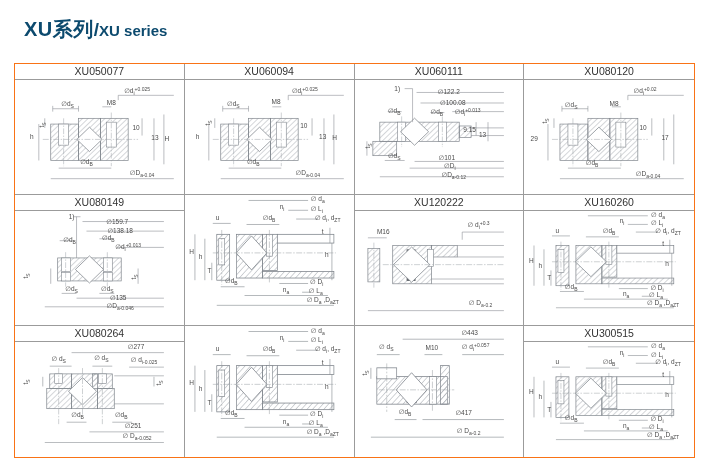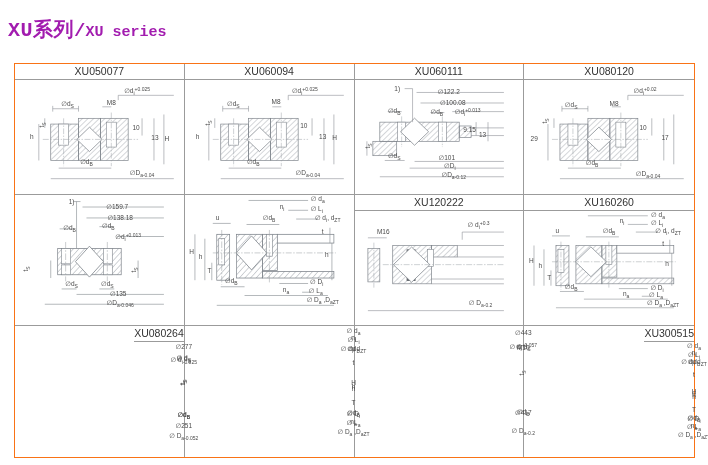--- a/index.html
+++ b/index.html
@@ -1,24 +1,24 @@
 <!DOCTYPE html>
 <html><head>
 <meta charset="utf-8">
 <style>
   html,body{margin:0;padding:0;background:#fff;}
   body{width:708px;height:465px;position:relative;font-family:"Liberation Sans",sans-serif;overflow:hidden;}
-  .title{position:absolute;left:8px;top:16px;color:#a21caf;white-space:nowrap;font-family:Liberation Mono, monospace;}
+  .title{position:absolute;left:24px;top:16px;color:#0c4a6e;white-space:nowrap;}
   .title .zh{font-size:20px;font-weight:bold;letter-spacing:0.5px;}
   .title .sl{font-size:19px;font-weight:bold;}
   .title .en{font-size:15px;font-weight:bold;}
   .catalog{position:absolute;left:14px;top:63px;width:681px;height:395px;border:1px solid #f97316;box-sizing:border-box;display:grid;grid-template-columns:repeat(4,1fr);grid-template-rows:repeat(3,1fr);}
   .cell{border-right:1px solid #9b9b9b;border-bottom:1px solid #9b9b9b;box-sizing:border-box;display:flex;flex-direction:column;min-width:0;min-height:0;}
   .cell:nth-child(4n){border-right:none;}
-  .cell:nth-child(n+9){border-bottom:none;align-items:flex-end;}
+  .cell:nth-child(n+9){border-bottom:none;}
   .cell-h{height:15px;line-height:15px;border-bottom:1px solid #9b9b9b;text-align:center;font-size:10.5px;color:#333;flex:0 0 auto;}
   .diag{position:relative;flex:1 1 auto;}
   .diag svg{position:absolute;left:0;top:0;width:100%;height:100%;}
   .lbl{position:absolute;font-size:6.5px;color:#4a4a4a;white-space:nowrap;transform:translate(-50%,-50%);line-height:1;}
   .lbl.rot{transform:translate(-50%,-50%) rotate(-90deg);}
   .lbl sub{font-size:5px;vertical-align:-1.5px;line-height:1;}
   .lbl sup{font-size:5px;vertical-align:2.5px;line-height:1;}
 </style>
 </head>
 <body>
@@ -202,20 +202,21 @@
         <span class="lbl" style="left: 52.9412%; top: 21.0084%;">M8</span>
         <span class="lbl rot" style="left: 12.9412%; top: 36.1345%;">t<sub>S</sub></span>
         <span class="lbl" style="left: 5.88235%; top: 52.1008%;">29</span>
         <span class="lbl" style="left: 70%; top: 42.0168%;">10</span>
         <span class="lbl" style="left: 82.9412%; top: 51.2605%;">17</span>
         <span class="lbl" style="left: 40%; top: 73.9496%;">∅d<sub>B</sub></span>
         <span class="lbl" style="left: 72.9412%; top: 83.1933%;">∅D<sub>a-0.04</sub></span>
       </div>
     </div>
     <div class="cell">
+      <div class="cell-h">XU080149</div>
       <div class="diag">
         <svg viewBox="0 0 170 119" preserveAspectRatio="none">
           <defs>
             <pattern id="hp4" width="4" height="4" patternTransform="rotate(45)" patternUnits="userSpaceOnUse">
               <line x1="0" y1="0" x2="0" y2="4" stroke="#aeb2b8" stroke-width="1.1"></line>
             </pattern>
           </defs>
           <rect x="43" y="49" width="64" height="24" fill="url(#hp4)" stroke="#7d838a" stroke-width="0.7"></rect>
           <rect x="47" y="49" width="9" height="14" fill="#fff" stroke="#7d838a" stroke-width="0.6"></rect>
           <rect x="89" y="49" width="9" height="14" fill="#fff" stroke="#7d838a" stroke-width="0.6"></rect>

